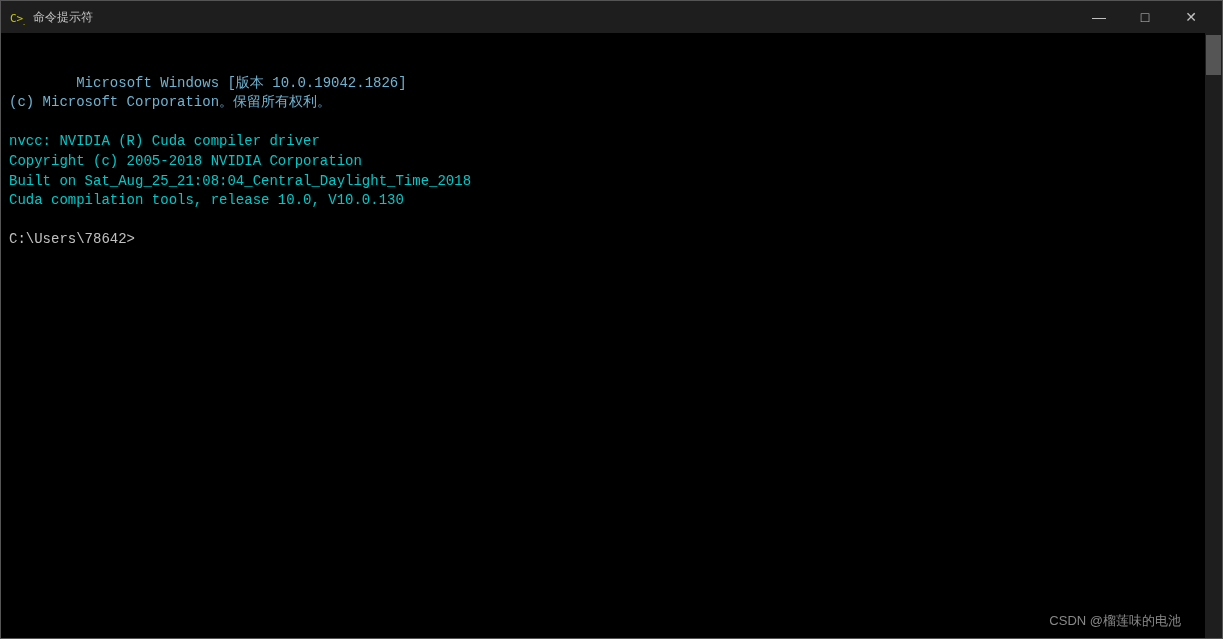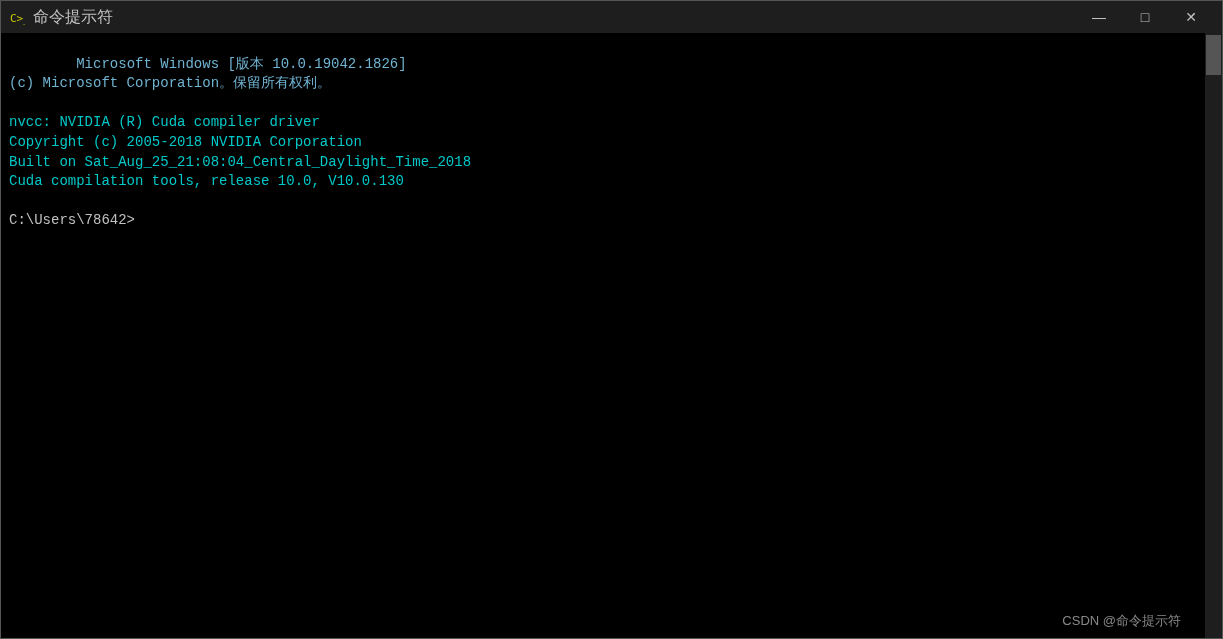--- a/index.html
+++ b/index.html
@@ -48,21 +48,21 @@
       justify-content: center;
     }
 
     .title-icon svg {
       width: 16px;
       height: 16px;
     }
 
     .title-text {
       color: #c0c0c0;
-      font-size: 16px;
+      font-size: 12px;
       font-family: 'Microsoft YaHei', SimSun, sans-serif;
     }
 
     .title-bar-controls {
       display: flex;
       align-items: center;
       gap: 0;
     }
 
     .title-btn {
@@ -80,21 +80,21 @@
 
     .content-area {
       display: flex;
       flex: 1;
       overflow: hidden;
     }
 
     .terminal {
       flex: 1;
       background: #000000;
-      padding: 2px 8px;
+      padding: 21px 8px;
       overflow-y: auto;
       position: relative;
     }
 
     .terminal-text {
       color: #c0c0c0;
       font-size: 14px;
       line-height: 1.4;
       white-space: pre;
       font-family: 'Courier New', Consolas, monospace;
@@ -165,19 +165,19 @@
         <span class="line-blue">Microsoft Windows [版本 10.0.19042.1826]
 (c) Microsoft Corporation。保留所有权利。
 
 </span><span class="line-cyan">nvcc: NVIDIA (R) Cuda compiler driver
 Copyright (c) 2005-2018 NVIDIA Corporation
 Built on Sat_Aug_25_21:08:04_Central_Daylight_Time_2018
 Cuda compilation tools, release 10.0, V10.0.130
 
 </span><span class="line-white">C:\Users\78642&gt;</span>
       </div>
-      <div class="watermark">CSDN @命令提示符</div>
+      <div class="watermark">CSDN @榴莲味的电池</div>
     </div>
     <div class="scrollbar">
       <div class="scrollbar-thumb"></div>
     </div>
   </div>
 </div>
 
 </body></html>

